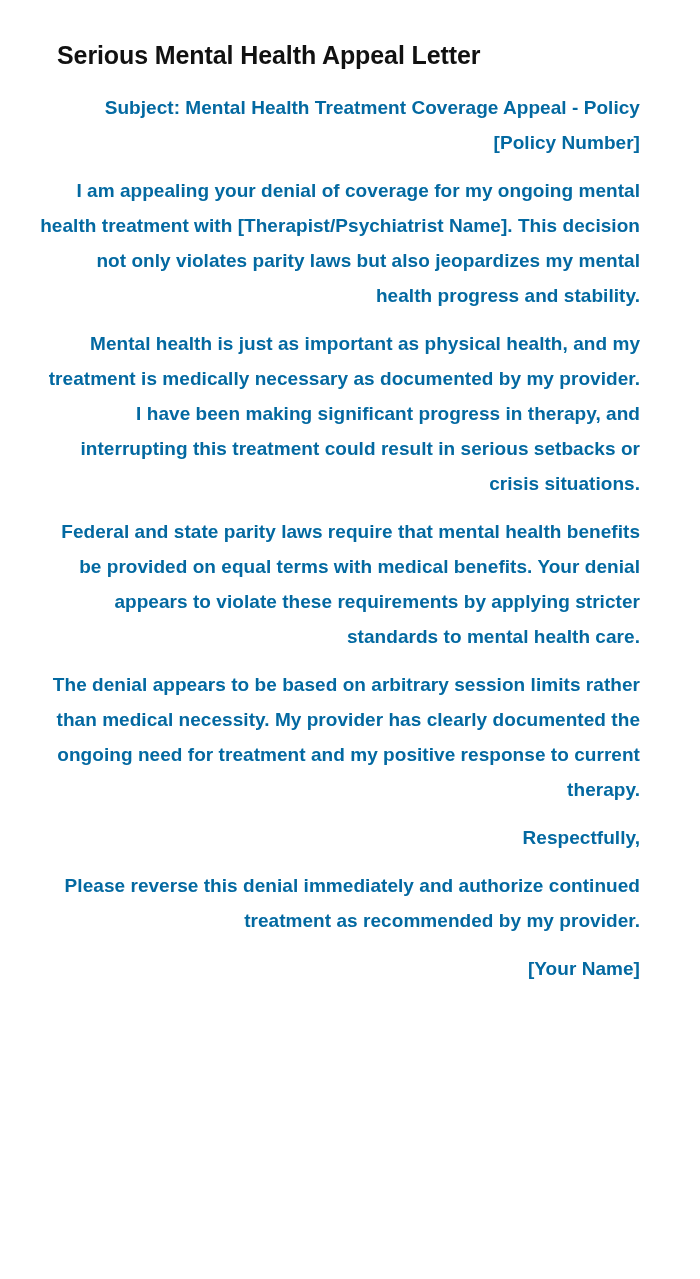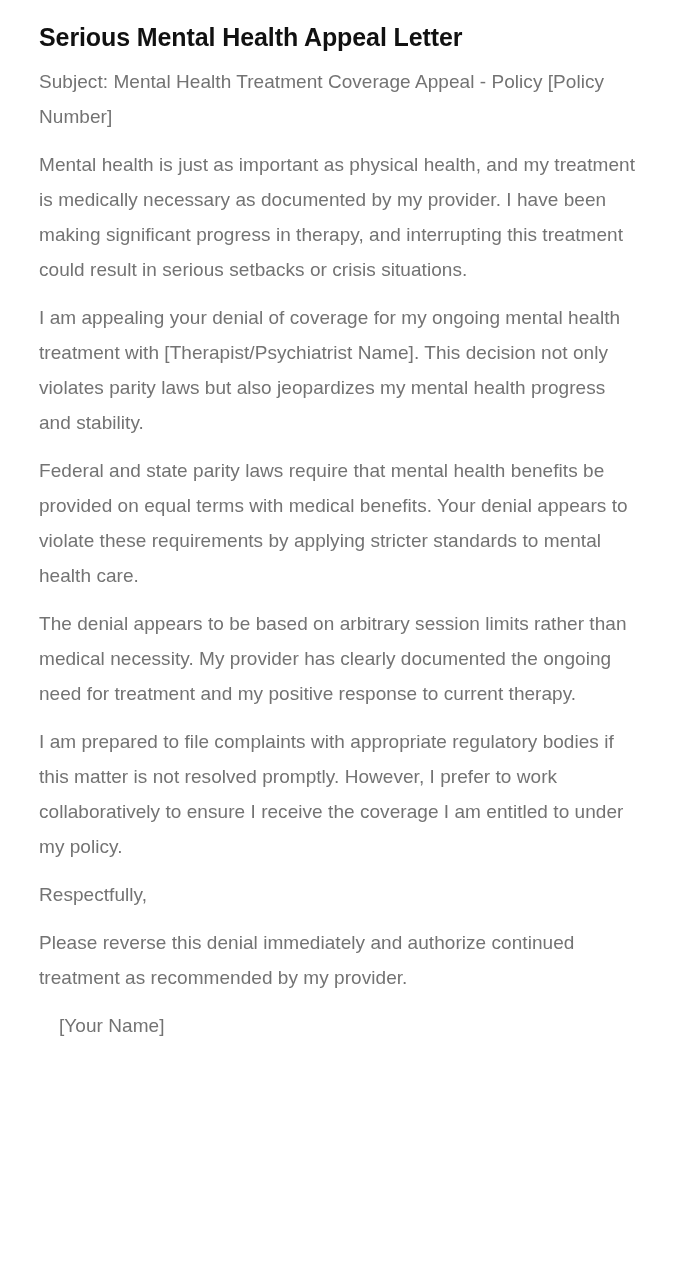--- a/index.html
+++ b/index.html
@@ -18,62 +18,62 @@
 
   .page {
     box-sizing: border-box;
     width: 700px;
     min-height: 1279px;
     padding: 0 60px 0 39px;
     background: #ffffff;
   }
 
   .doc-title {
-    margin: 0;
+    margin: 18px;
     padding-top: 20px;
     font-size: 25px;
     line-height: 34px;
     font-weight: 700;
     letter-spacing: -0.1px;
     color: #111111;
   }
 
   .letter-body {
     margin-top: 10px;
   }
 
   .para {
     margin: 0 0 13px 0;
     font-size: 19px;
     line-height: 35px;
-    font-weight: 400;
-    color: #737373;
+    font-weight: 700;
+    color: #0369a1;
     letter-spacing: 0.05px;
     max-width: 604px;
     white-space: pre-wrap;
     word-wrap: break-word;
+    text-align: right;
   }
 
   .para:last-child {
     margin-bottom: 0;
     margin-left: 20px;
   }
 </style>
 </head>
 <body>
 
 <div class="page">
 
   <h1 class="doc-title">Serious Mental Health Appeal Letter</h1>
 
   <div class="letter-body">
     <p class="para">Subject: Mental Health Treatment Coverage Appeal - Policy [Policy Number]</p>
+    <p class="para">I am appealing your denial of coverage for my ongoing mental health treatment with [Therapist/Psychiatrist Name]. This decision not only violates parity laws but also jeopardizes my mental health progress and stability.</p>
     <p class="para">Mental health is just as important as physical health, and my treatment is medically necessary as documented by my provider. I have been making significant progress in therapy, and interrupting this treatment could result in serious setbacks or crisis situations.</p>
-    <p class="para">I am appealing your denial of coverage for my ongoing mental health treatment with [Therapist/Psychiatrist Name]. This decision not only violates parity laws but also jeopardizes my mental health progress and stability.</p>
     <p class="para">Federal and state parity laws require that mental health benefits be provided on equal terms with medical benefits. Your denial appears to violate these requirements by applying stricter standards to mental health care.</p>
     <p class="para">The denial appears to be based on arbitrary session limits rather than medical necessity. My provider has clearly documented the ongoing need for treatment and my positive response to current therapy.</p>
-    <p class="para">I am prepared to file complaints with appropriate regulatory bodies if this matter is not resolved promptly. However, I prefer to work collaboratively to ensure I receive the coverage I am entitled to under my policy.</p>
     <p class="para">Respectfully,</p>
     <p class="para">Please reverse this denial immediately and authorize continued treatment as recommended by my provider.</p>
     <p class="para">[Your Name]</p>
   </div>
 
 </div>
 
 </body></html>

